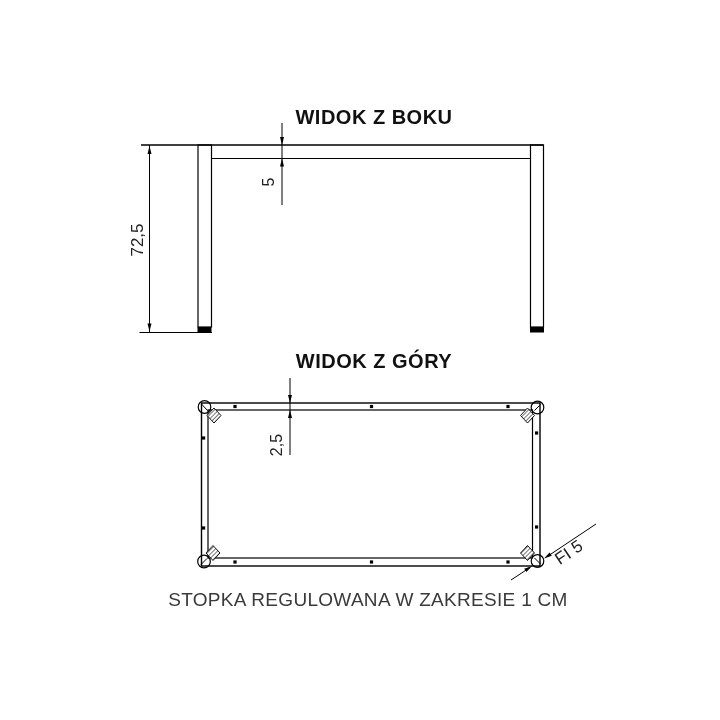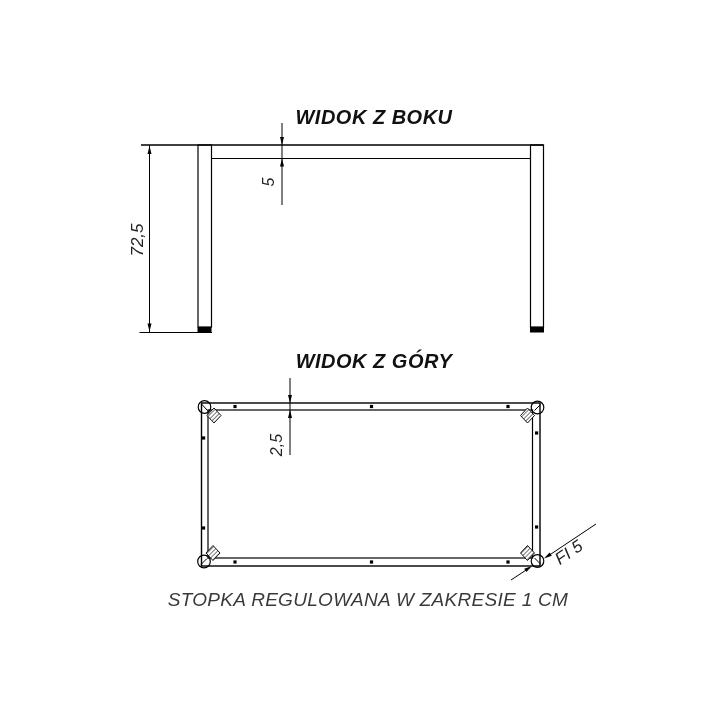--- a/index.html
+++ b/index.html
@@ -7,21 +7,20 @@
     padding: 0;
     background: #ffffff;
   }
   .canvas {
     position: relative;
     width: 720px;
     height: 720px;
     background: #ffffff;
     overflow: hidden;
     font-family: "Liberation Sans", "DejaVu Sans", sans-serif;
-    font-style: italic;
   }
   svg { display: block; }
   .draw-line {
     stroke: #000000;
     fill: none;
   }
   .thick { stroke-width: 1.4; }
   .mid   { stroke-width: 1.2; }
   .dim   { stroke-width: 1; }
   .solid { fill: #000000; stroke: none; }

